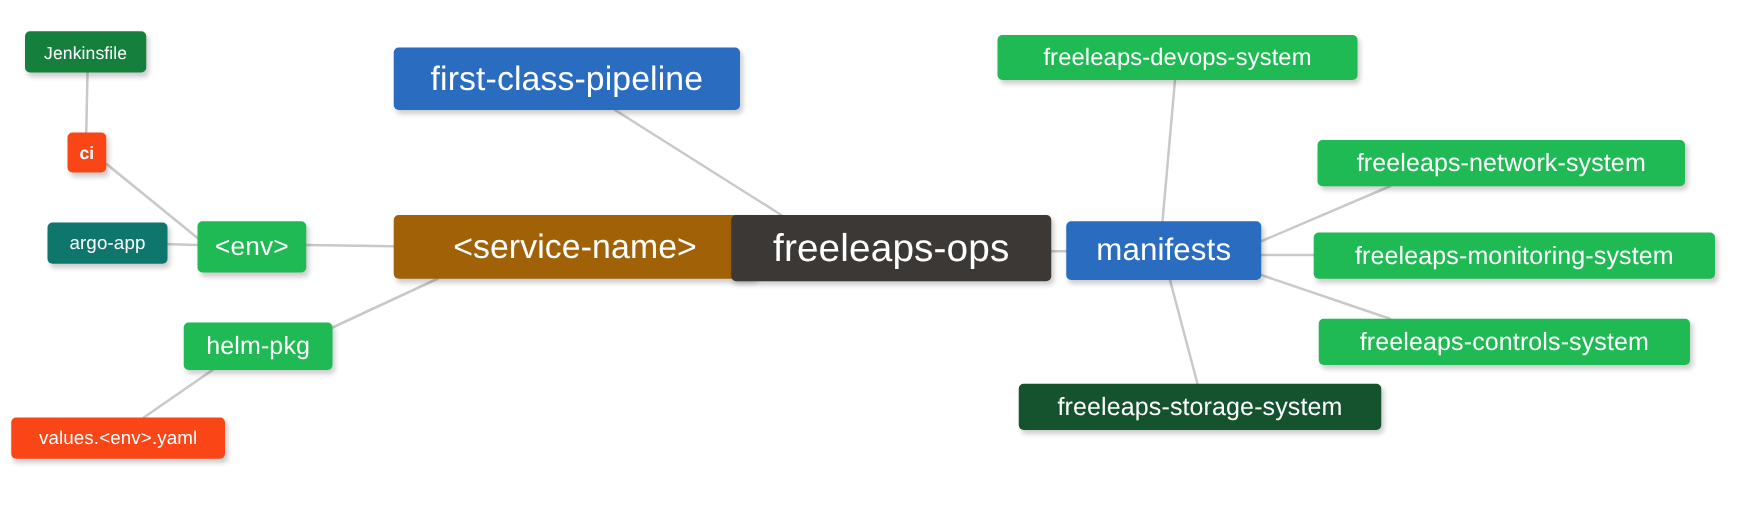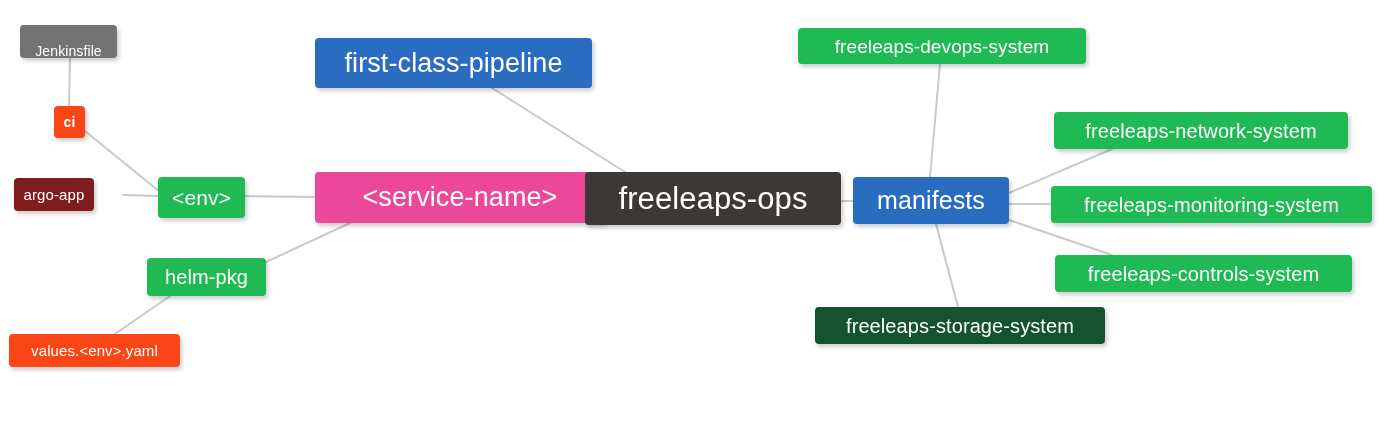--- a/index.html
+++ b/index.html
@@ -60,42 +60,42 @@
       <line x1="570" y1="198" x2="585" y2="199" stroke="#c9c9c9" stroke-width="2" stroke-linecap="round"></line>
       <line x1="841" y1="201" x2="853" y2="201" stroke="#c9c9c9" stroke-width="2" stroke-linecap="round"></line>
       <line x1="930" y1="177" x2="940" y2="64" stroke="#c9c9c9" stroke-width="2" stroke-linecap="round"></line>
       <line x1="1009" y1="193" x2="1112" y2="149" stroke="#c9c9c9" stroke-width="2" stroke-linecap="round"></line>
       <line x1="1009" y1="204" x2="1051" y2="204" stroke="#c9c9c9" stroke-width="2" stroke-linecap="round"></line>
       <line x1="1009" y1="220" x2="1112" y2="255" stroke="#c9c9c9" stroke-width="2" stroke-linecap="round"></line>
       <line x1="936" y1="224" x2="958" y2="307" stroke="#c9c9c9" stroke-width="2" stroke-linecap="round"></line>
     </svg>
 
   <div id="node-layer">
-      <div class="node" style="left: 20px; top: 25px; width: 97px; height: 33px; background: #737373; font-size: 14px; color: rgb(255, 255, 255); align-items: flex-end;">
+      <div class="node" style="left: 20px; top: 25px; width: 97px; height: 33px; background: #15803d; font-size: 14px; color: rgb(255, 255, 255);">
         <span class="node-label">Jenkinsfile</span>
       </div>
       <div class="node" style="left: 54px; top: 106px; width: 31px; height: 32px; background: rgb(250, 70, 22); font-size: 14px; color: rgb(255, 255, 255); font-weight: bold;">
         <span class="node-label">ci</span>
       </div>
-      <div class="node" style="left: 14px; top: 178px; width: 80px; height: 33px; background: #7f1d1d; font-size: 15px; color: rgb(255, 255, 255);">
+      <div class="node" style="left: 38px; top: 178px; width: 96px; height: 33px; background: #0f766e; font-size: 15px; color: rgb(255, 255, 255);">
         <span class="node-label">argo-app</span>
       </div>
       <div class="node" style="left: 158px; top: 177px; width: 87px; height: 41px; background: rgb(31, 186, 83); font-size: 21px; color: rgb(255, 255, 255);">
         <span class="node-label">&lt;env&gt;</span>
       </div>
       <div class="node" style="left: 147px; top: 258px; width: 119px; height: 38px; background: rgb(31, 186, 83); font-size: 20px; color: rgb(255, 255, 255);">
         <span class="node-label">helm-pkg</span>
       </div>
       <div class="node" style="left: 9px; top: 334px; width: 171px; height: 33px; background: rgb(250, 70, 22); font-size: 15px; color: rgb(255, 255, 255);">
         <span class="node-label">values.&lt;env&gt;.yaml</span>
       </div>
       <div class="node" style="left: 315px; top: 38px; width: 277px; height: 50px; background: rgb(42, 108, 192); font-size: 27px; color: rgb(255, 255, 255);">
         <span class="node-label">first-class-pipeline</span>
       </div>
-      <div class="node" style="left: 315px; top: 172px; width: 290px; height: 51px; background: #ec4899; font-size: 27px; color: rgb(255, 255, 255);">
+      <div class="node" style="left: 315px; top: 172px; width: 290px; height: 51px; background: #a16207; font-size: 27px; color: rgb(255, 255, 255);">
         <span class="node-label">&lt;service-name&gt;</span>
       </div>
       <div class="node" style="left: 585px; top: 172px; width: 256px; height: 53px; background: rgb(59, 56, 53); font-size: 31px; color: rgb(255, 255, 255);">
         <span class="node-label">freeleaps-ops</span>
       </div>
       <div class="node" style="left: 853px; top: 177px; width: 156px; height: 47px; background: rgb(42, 108, 192); font-size: 25px; color: rgb(255, 255, 255);">
         <span class="node-label">manifests</span>
       </div>
       <div class="node" style="left: 798px; top: 28px; width: 288px; height: 36px; background: rgb(31, 186, 83); font-size: 19px; color: rgb(255, 255, 255);">
         <span class="node-label">freeleaps-devops-system</span>

